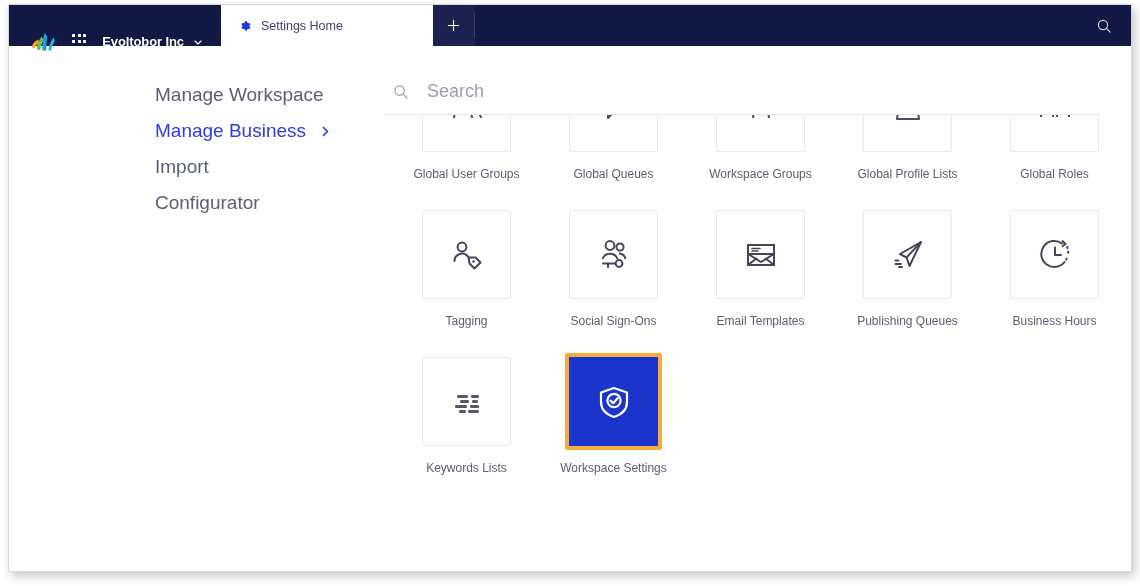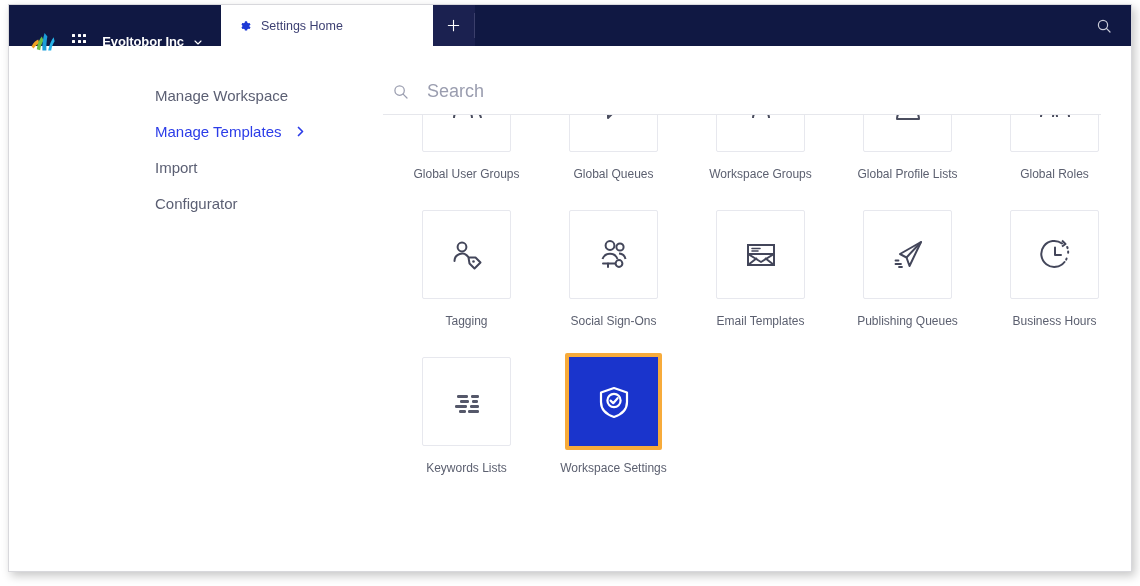--- a/index.html
+++ b/index.html
@@ -76,21 +76,21 @@
 
   .sidebar {
     width: 374px;
     padding: 31px 0 0 0;
     flex: none;
   }
   .side-item {
     display: flex; align-items: center;
     height: 36px;
     padding-left: 146px;
-    font-size: 15px;
+    font-size: 19px;
     color: #5b5f73;
     white-space: nowrap;
   }
   .side-item.active { color: #2b3ce8; }
   .side-chevron { width: 13px; height: 13px; margin-left: 13px; }
 
   .content { flex: 1; position: relative; }
 
   .searchrow {
     height: 46px;
@@ -201,21 +201,21 @@
     </div>
   </div>
 
   <div class="body">
 
     <div class="sidebar">
       <div class="side-item">
         <span>Manage Workspace</span>
       </div>
       <div class="side-item active">
-        <span>Manage Templates</span>
+        <span>Manage Business</span>
         <svg class="side-chevron" viewBox="0 0 13 13">
           <path d="M4.5 2.5 L8.5 6.5 L4.5 10.5" fill="none" stroke="#2b3ce8" stroke-width="1.7" stroke-linecap="round" stroke-linejoin="round"></path>
         </svg>
       </div>
       <div class="side-item">
         <span>Import</span>
       </div>
       <div class="side-item">
         <span>Configurator</span>
       </div>

